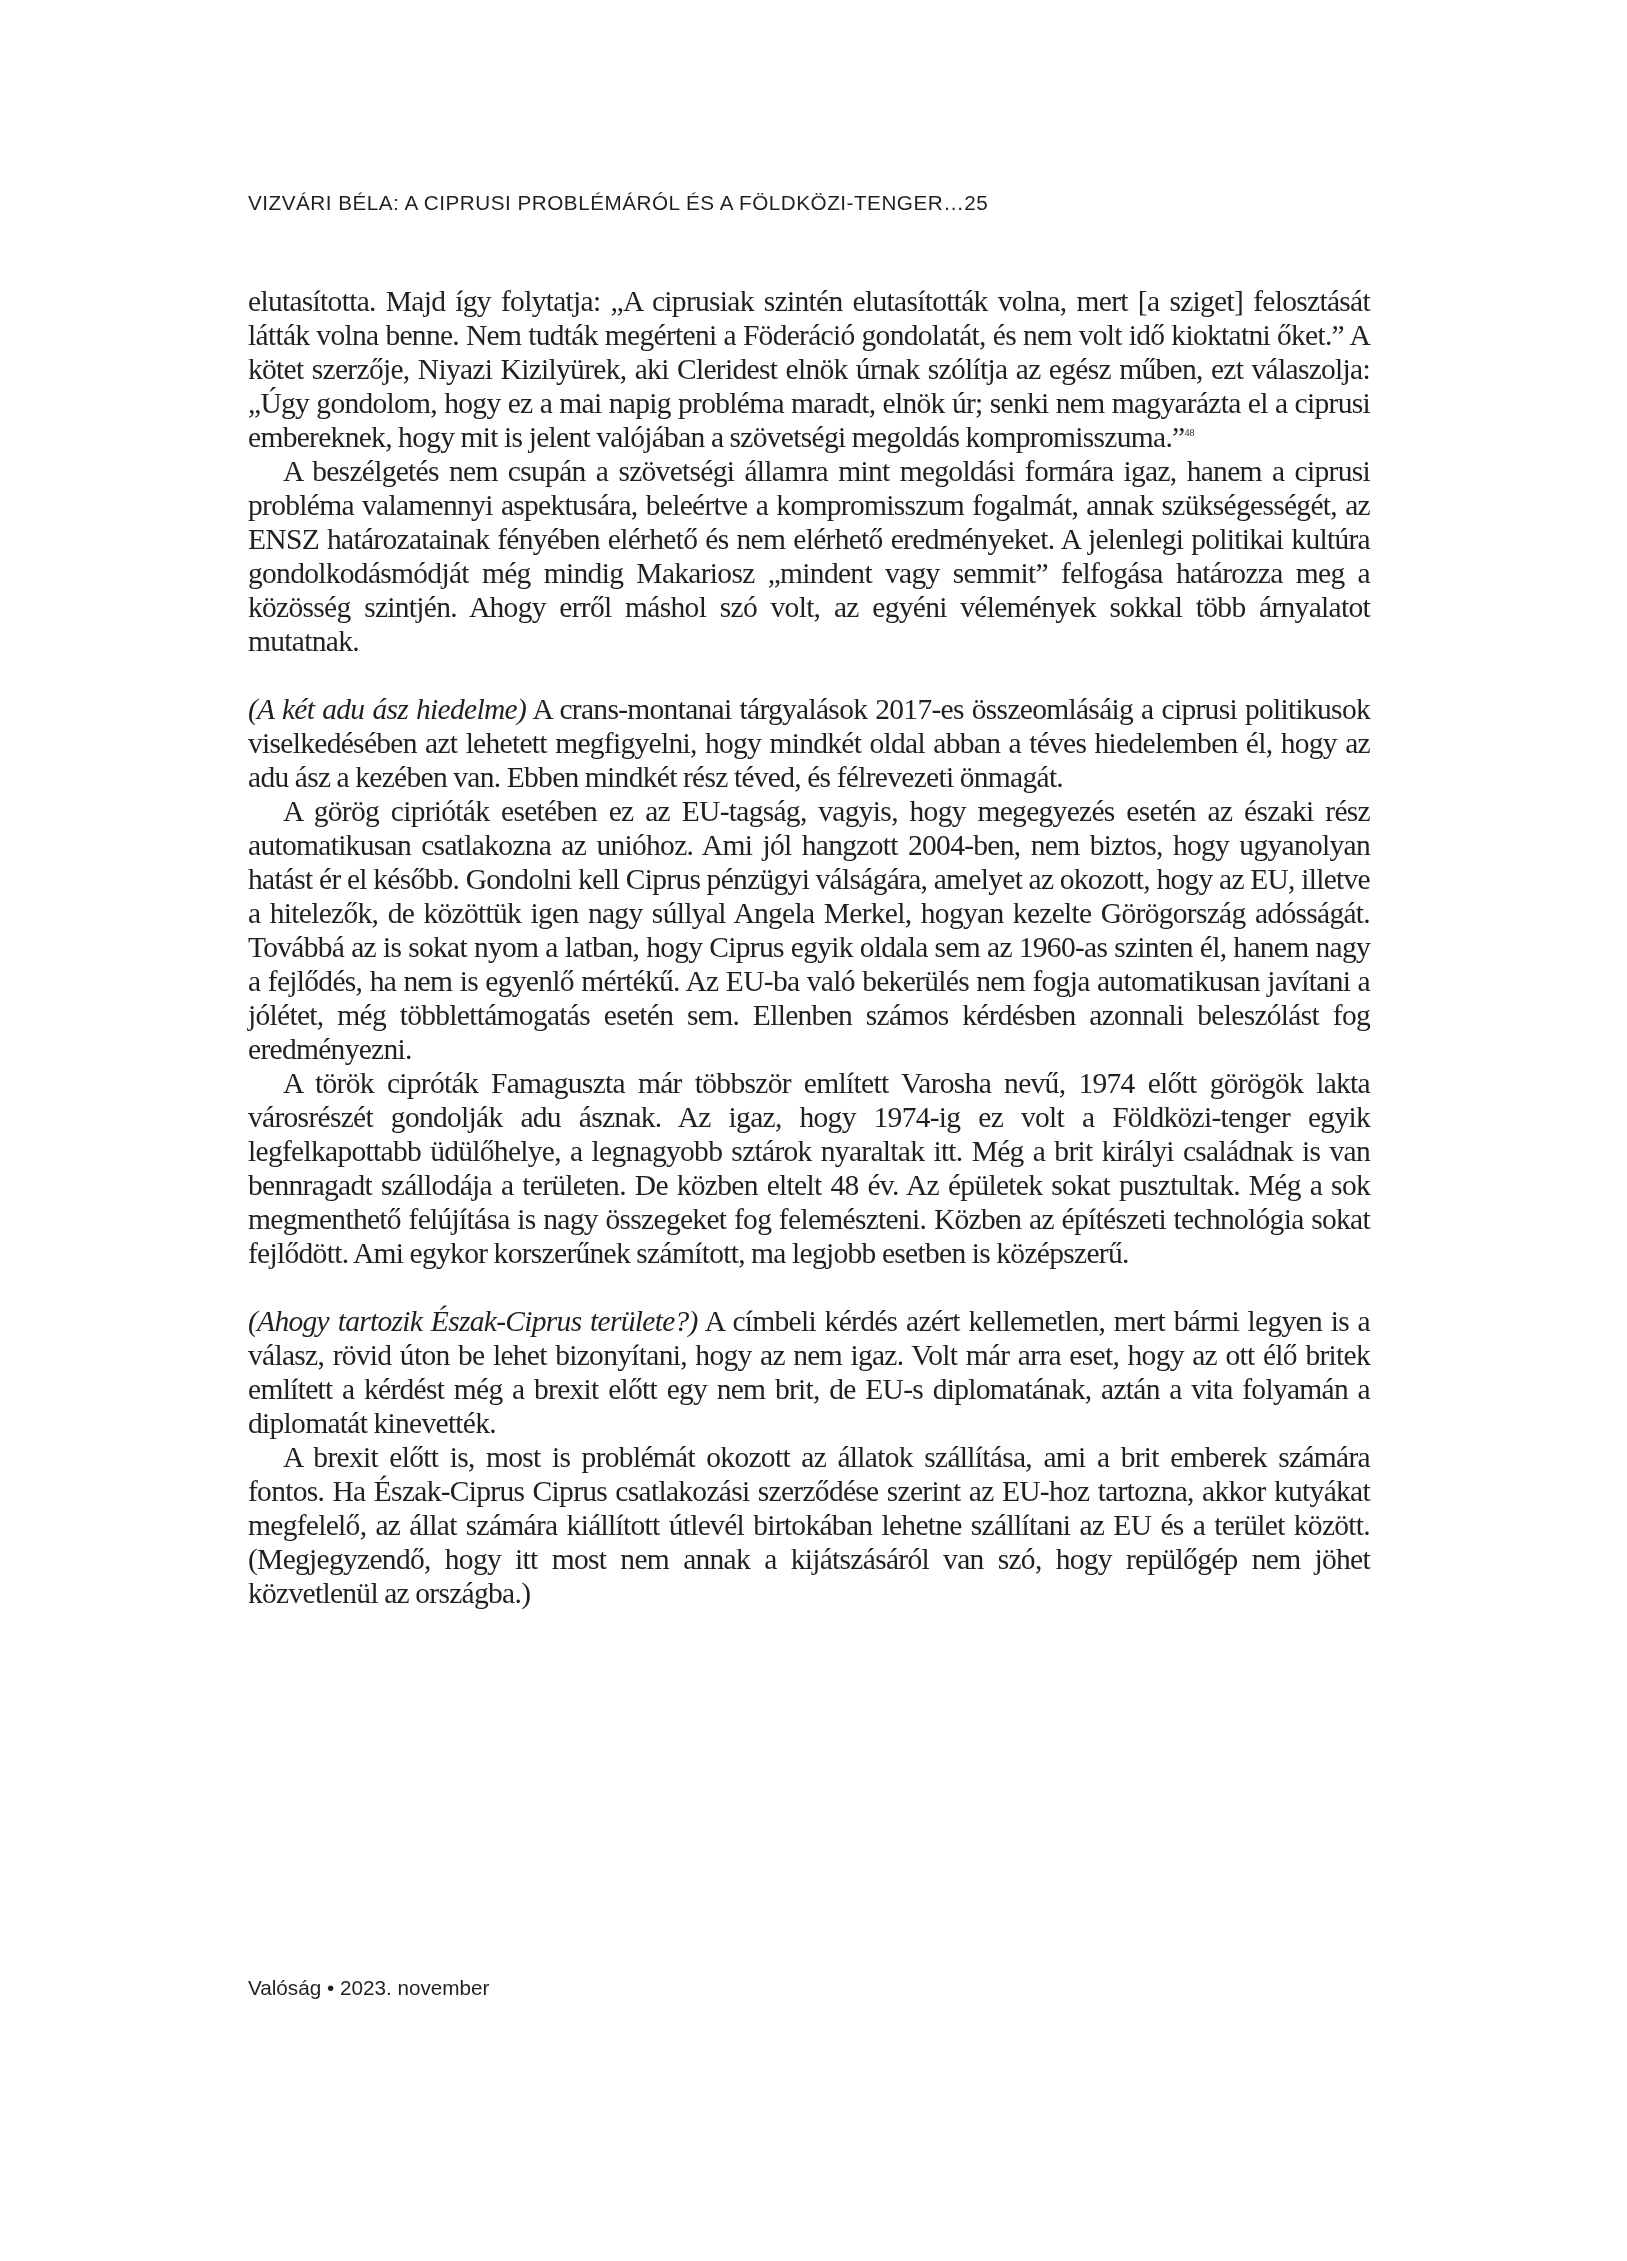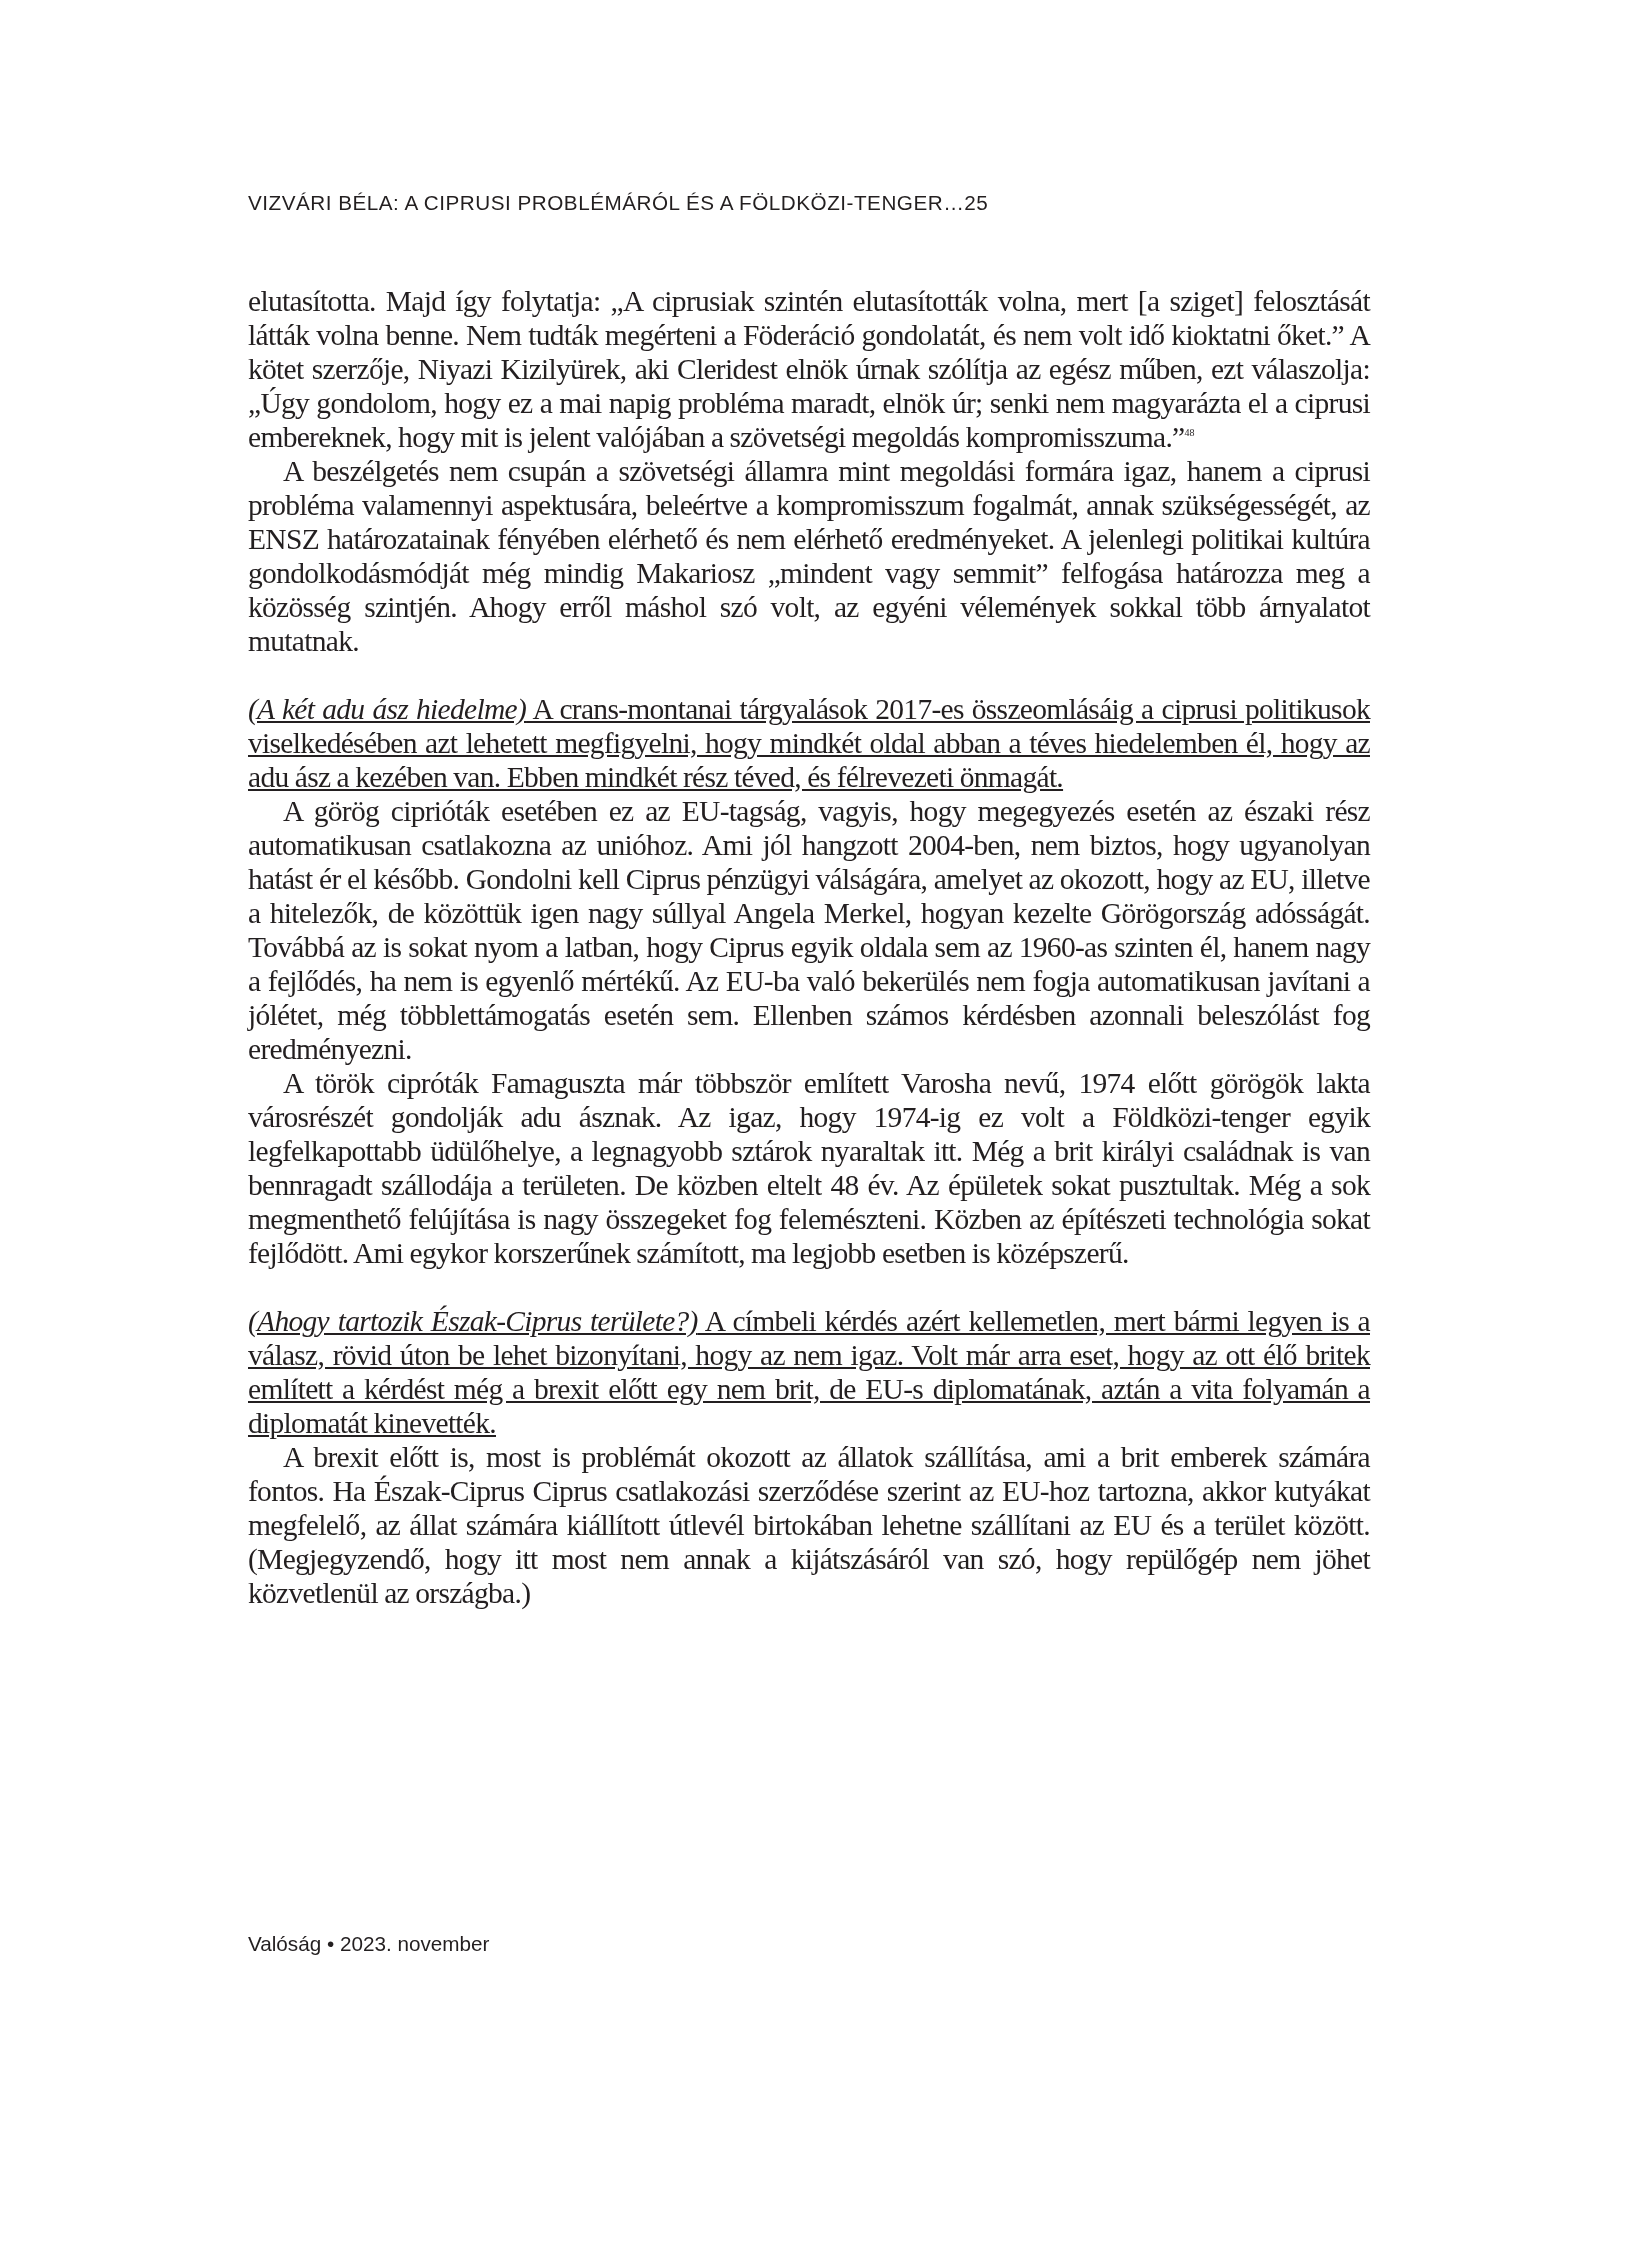--- a/index.html
+++ b/index.html
@@ -10,25 +10,25 @@
     display: flex; align-items: center;
   }
   .text-block {
     position: absolute; left: 248px; top: 284px; width: 1122px;
     font-family: "Liberation Serif", serif; font-size: 29.5px; line-height: 34px;
     text-align: justify; letter-spacing: -0.7px; word-spacing: -0.4px;
     transform-origin: 0 0;
   }
   .text-block p { margin: 0; text-indent: 0; hyphens: manual; }
   .text-block p.indent { text-indent: 35px; }
-  .text-block p.section { margin-top: 34px; text-decoration: underline; }
+  .text-block p.section { margin-top: 34px; }
   .text-block .lead { font-style: italic; }
   .text-block sup { font-size: 10px; line-height: 0; vertical-align: 10.7px; letter-spacing: 0; }
   .footer {
-    position: absolute; left: 248px; top: 1932px;
+    position: absolute; left: 248px; top: 1976px;
     font-family: "Liberation Sans", sans-serif; font-size: 20.7px;
   }
 </style>
 </head>
 <body>
 
 <div class="running-head">
   <span>VIZVÁRI BÉLA: A CIPRUSI PROBLÉMÁRÓL ÉS A FÖLDKÖZI-TENGER…</span>
   <span>25</span>
 </div>

